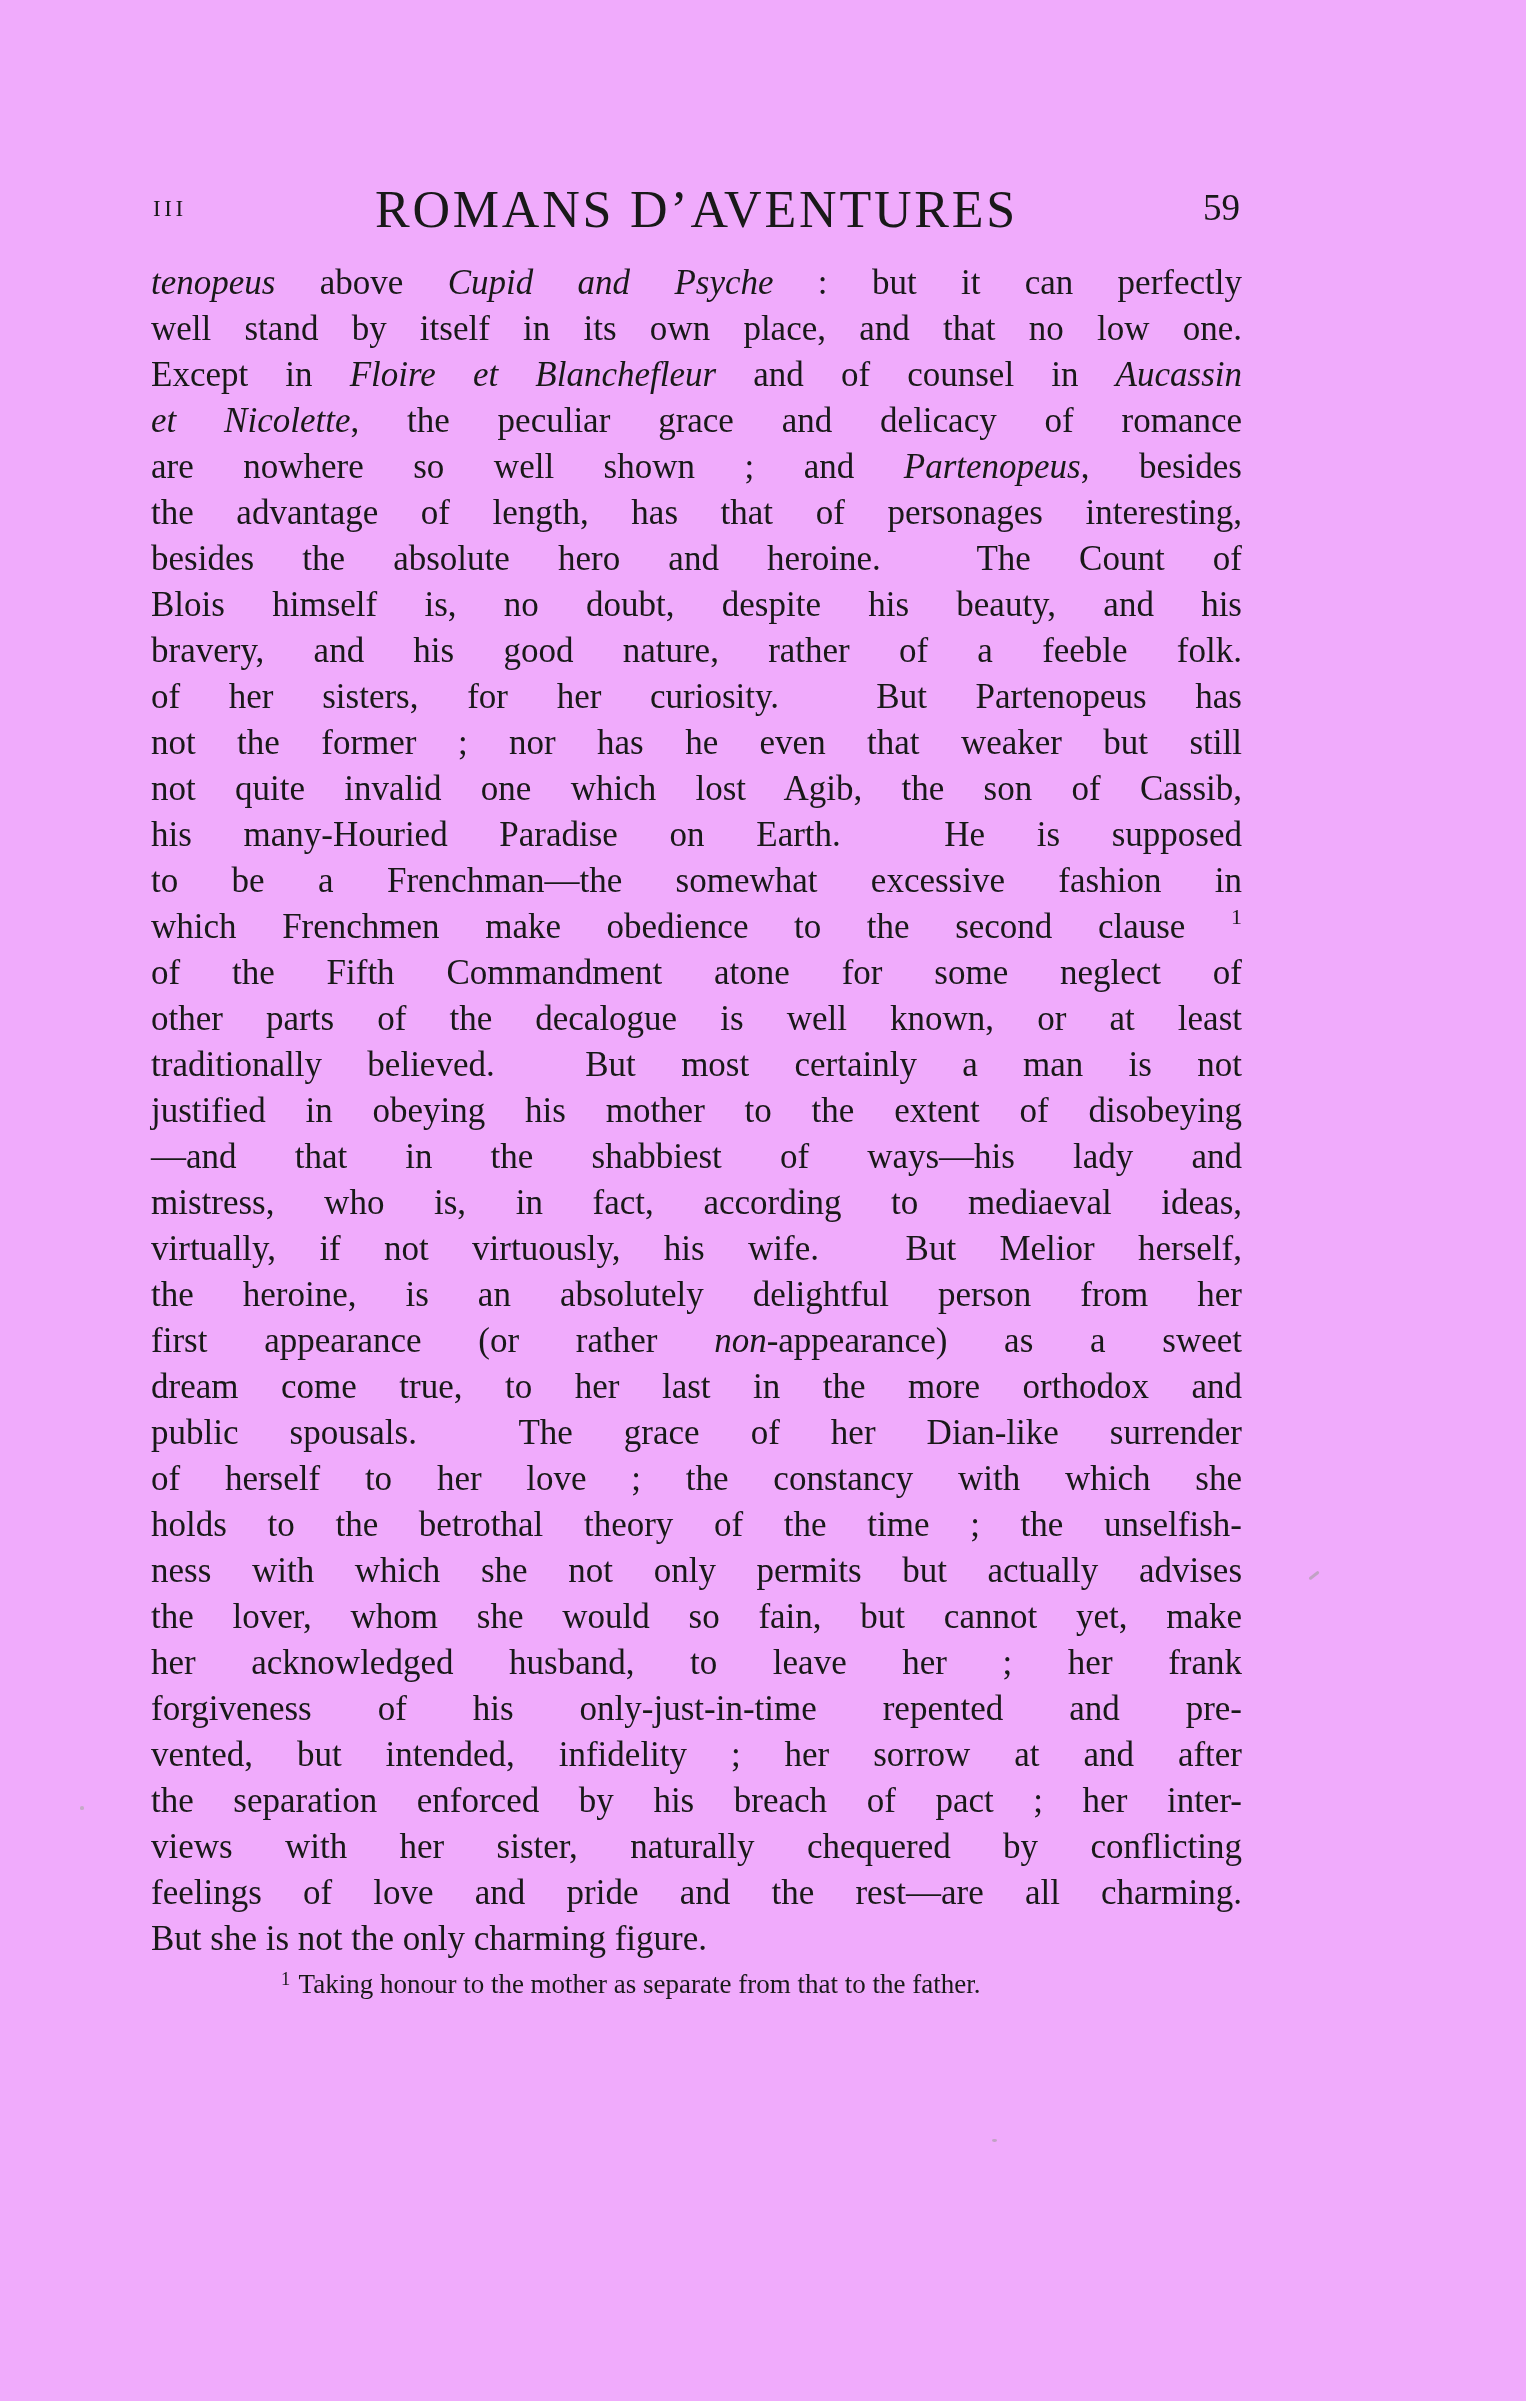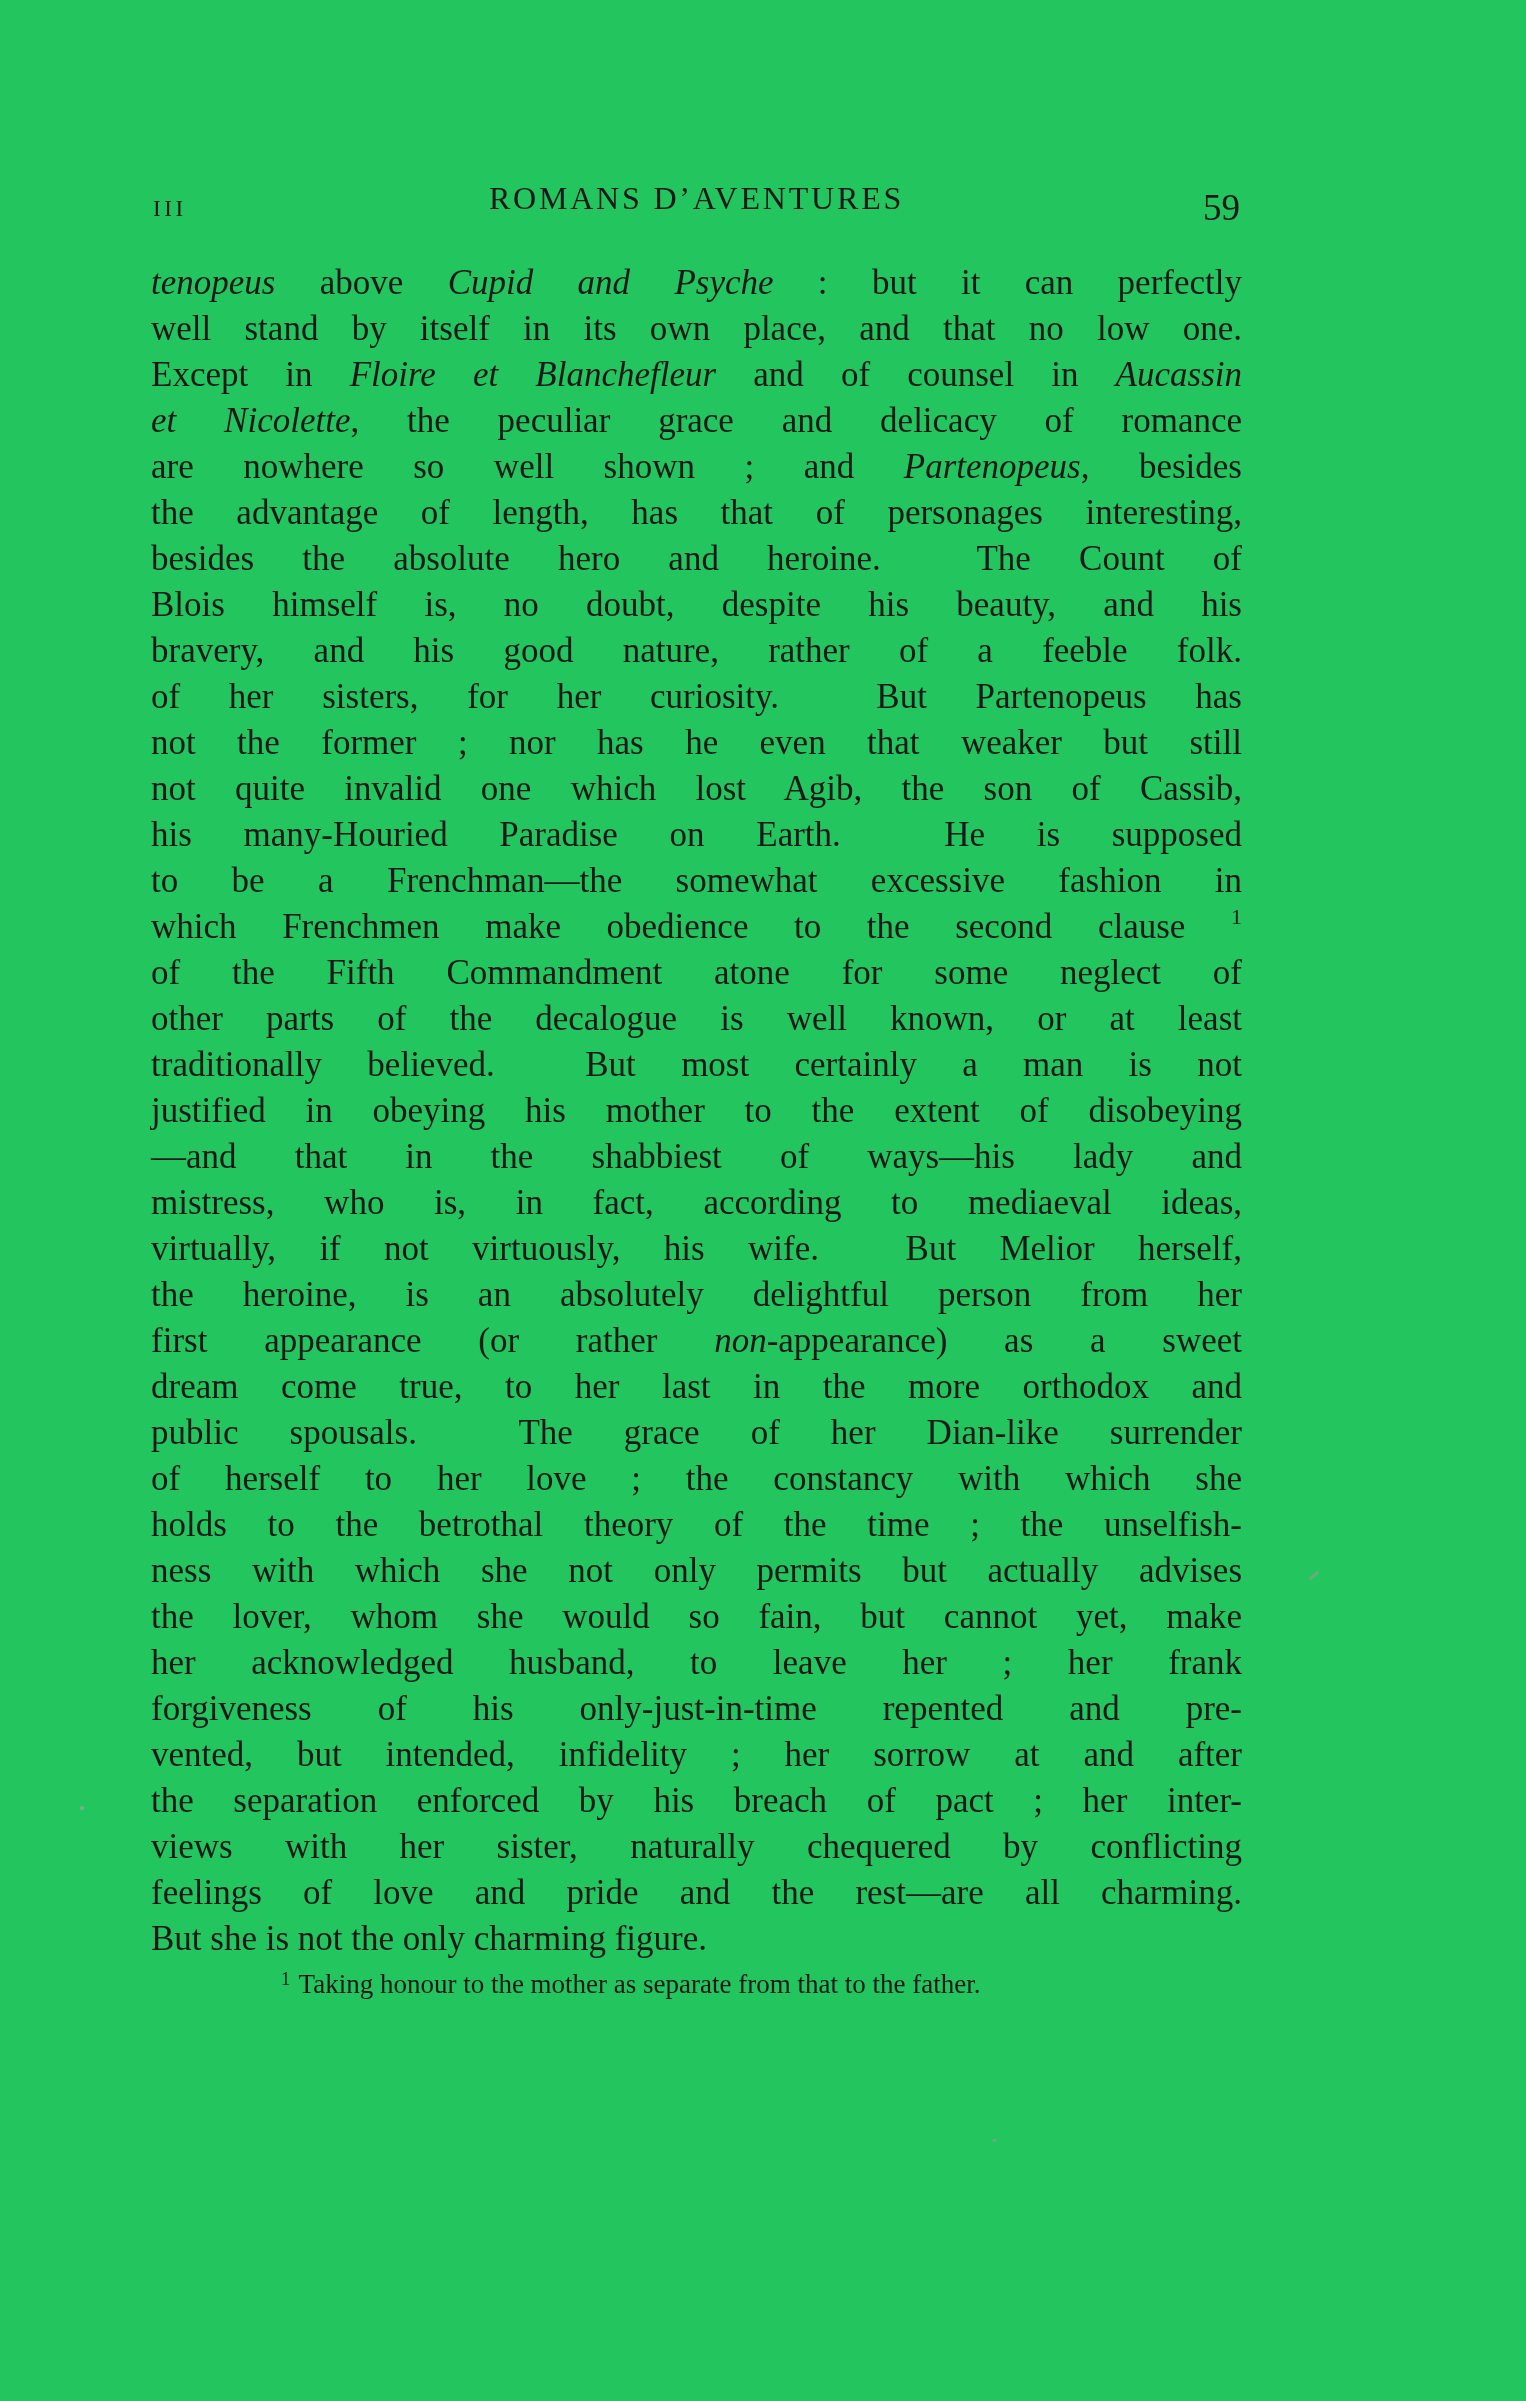--- a/index.html
+++ b/index.html
@@ -1,20 +1,20 @@
 <!DOCTYPE html>
 <html style="font-size:15px"><head>
 <meta charset="utf-8">
 <style>
   html, body { margin: 0; padding: 0; background: #ffffff; }
   .page {
     position: relative;
     width: 1527px;
     height: 2401px;
-    background: #22c55e;
+    background: #f0abfc;
     font-family: "Liberation Serif", serif;
     color: #191919;
     overflow: hidden;
   }
   .running-header {
     position: absolute;
     left: 151px;
     top: 176px;
     width: 1091px;
     height: 56px;
@@ -25,21 +25,21 @@
     top: 19.5px;
     font-size: 23px;
     letter-spacing: 3.7px;
   }
   .header-title {
     position: absolute;
     left: 0;
     right: 0;
     top: 3.7px;
     text-align: center;
-    font-size: 32px;
+    font-size: 52px;
     letter-spacing: 2.8px;
     white-space: nowrap;
   }
   .page-number {
     position: absolute;
     right: 1.9px;
     top: 10px;
     font-size: 37px;
   }
   .body-text {

